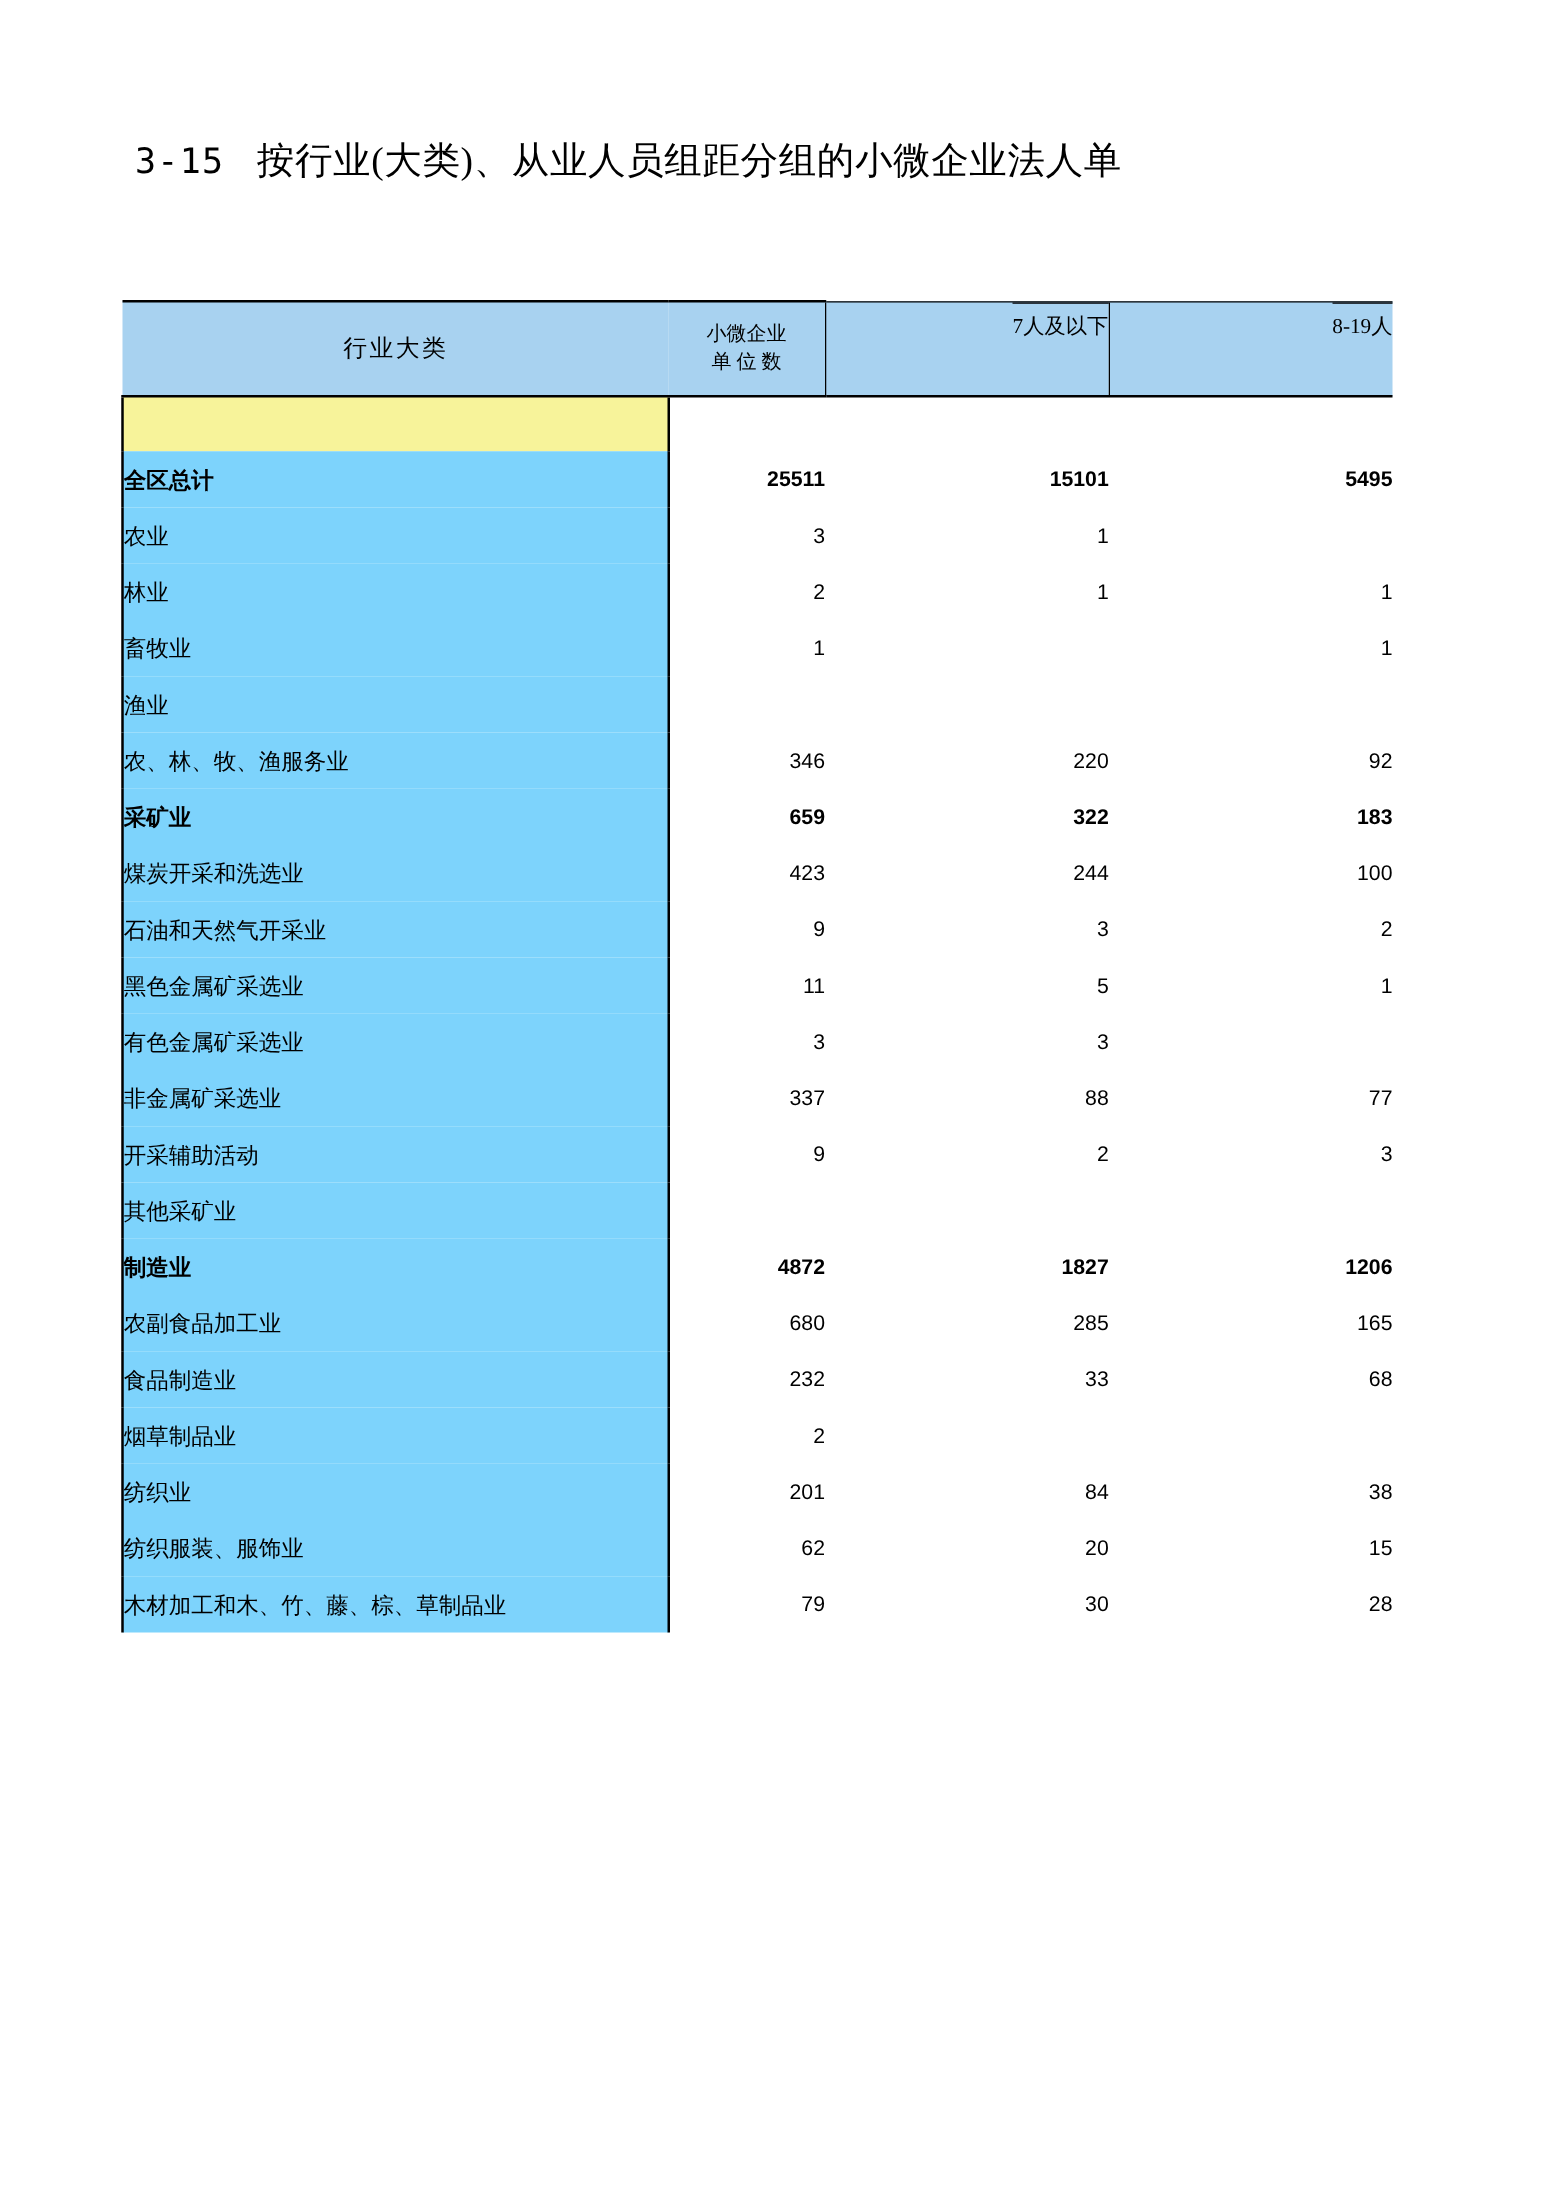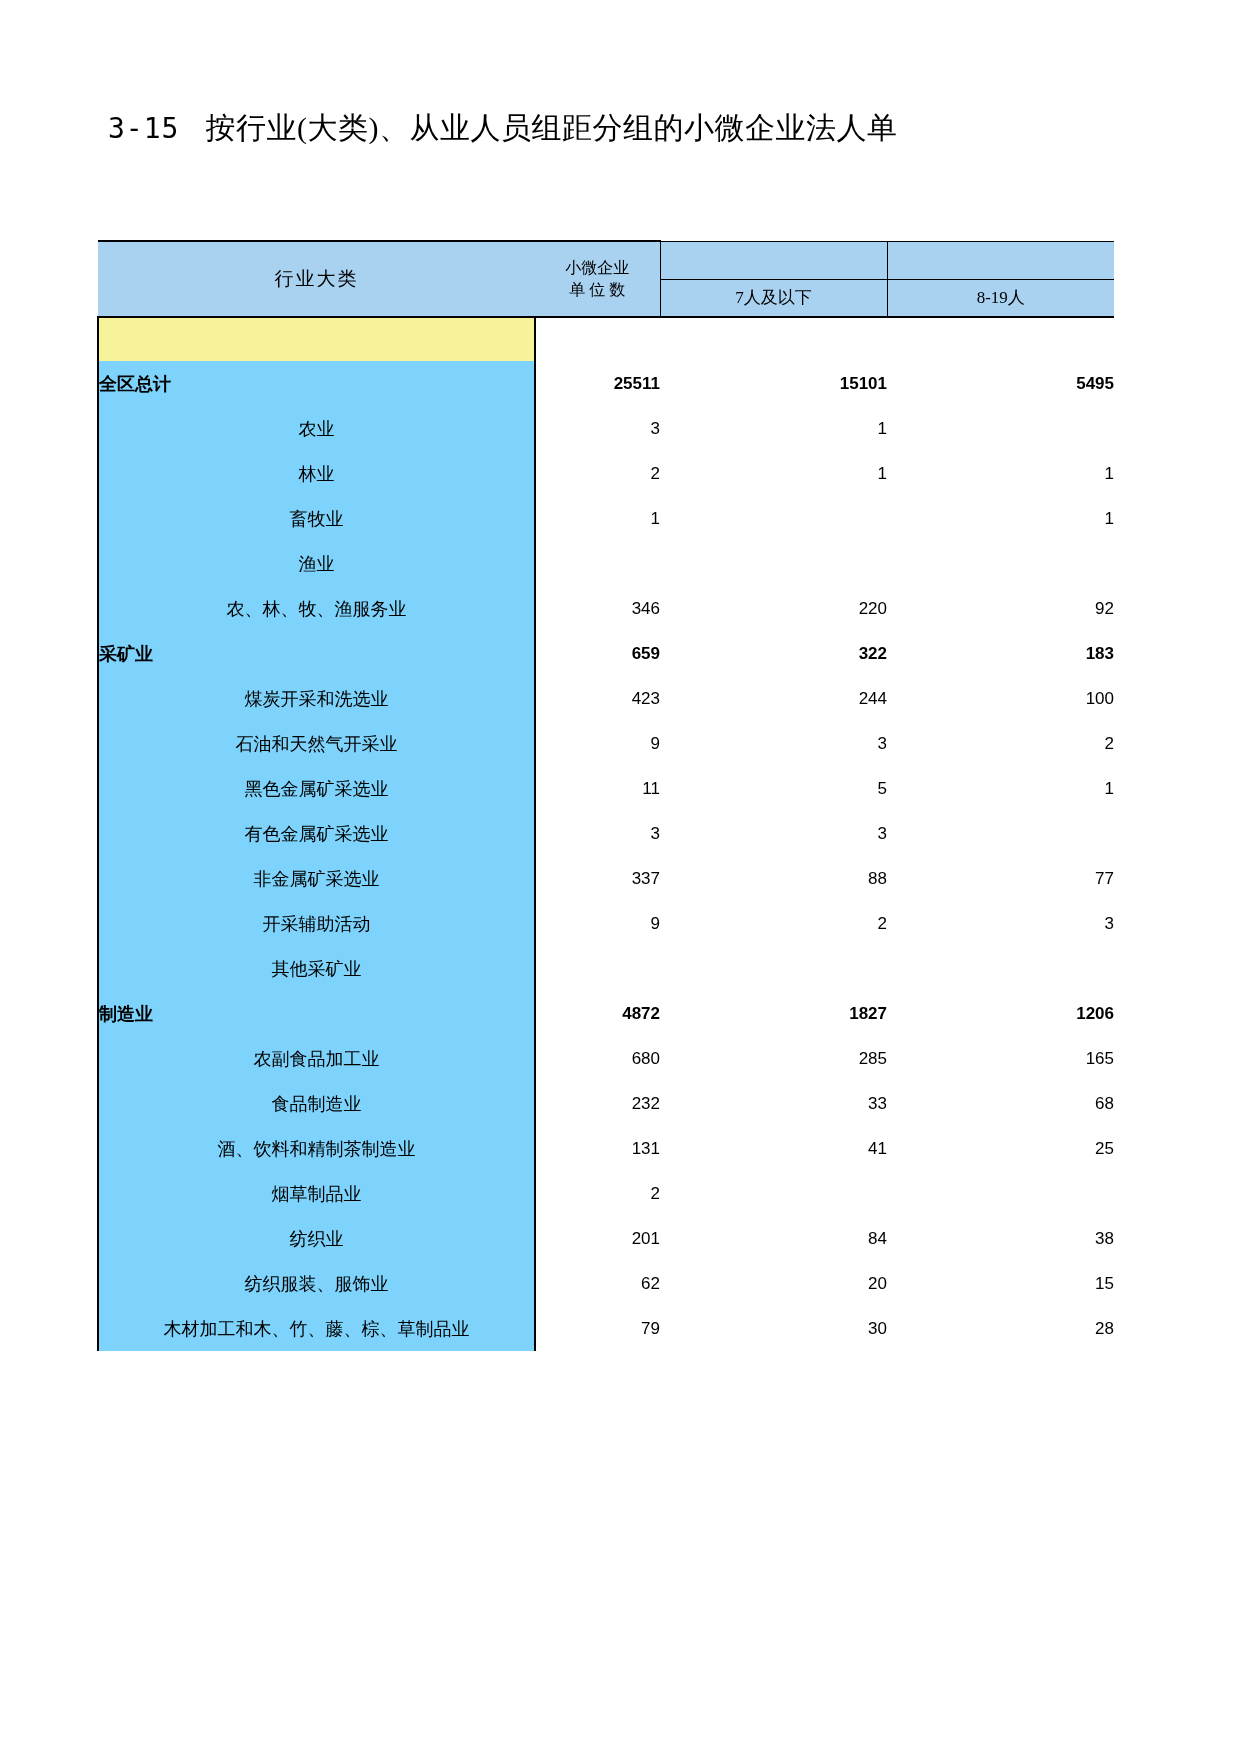--- a/index.html
+++ b/index.html
@@ -89,21 +89,21 @@
   .hdr-sub-inner {
     border-top: 1px solid #000;
     border-left: 0;
     height: 36px;
     line-height: 36px;
     font-size: 17px;
     text-align: center;
   }
   .hdr-subwrap {
     display: flex;
-    flex-direction: column;
+    flex-direction: row;
     justify-content: flex-end;
     height: 74px;
   }
   .hdr-sub-top {
     flex: 1 1 auto;
   }
   
   .label-col {
     background: #7dd3fc;
     height: 45px;
@@ -116,21 +116,21 @@
   .num-col {
     height: 45px;
     font-size: 17px;
     text-align: right;
     vertical-align: middle;
     padding-right: 14px;
     box-sizing: border-box;
     font-family: "Liberation Sans", sans-serif;
   }
   .lvl0 { padding-left: 6px; }
-  .lvl1 { padding-left: 28px; text-align: center; }
+  .lvl1 { padding-left: 28px; }
   .bold { font-weight: bold; }
   .spacer-row td {
     height: 44px;
   }
   .spacer-row .label-col { background: #f7f39a; }
   
   .label-col.edge-left {
     border-left: 2px solid #000;
   }
   .label-col.edge-right {
@@ -278,26 +278,20 @@
             <td class="num-col">285</td>
             <td class="num-col">165</td>
           </tr>
           <tr>
             <td class="label-col edge-left edge-right lvl1">食品制造业</td>
             <td class="num-col">232</td>
             <td class="num-col">33</td>
             <td class="num-col">68</td>
           </tr>
           <tr>
-            <td class="label-col edge-left edge-right lvl1">酒、饮料和精制茶制造业</td>
-            <td class="num-col">131</td>
-            <td class="num-col">41</td>
-            <td class="num-col">25</td>
-          </tr>
-          <tr>
             <td class="label-col edge-left edge-right lvl1">烟草制品业</td>
             <td class="num-col">2</td>
             <td class="num-col"></td>
             <td class="num-col"></td>
           </tr>
           <tr>
             <td class="label-col edge-left edge-right lvl1">纺织业</td>
             <td class="num-col">201</td>
             <td class="num-col">84</td>
             <td class="num-col">38</td>

